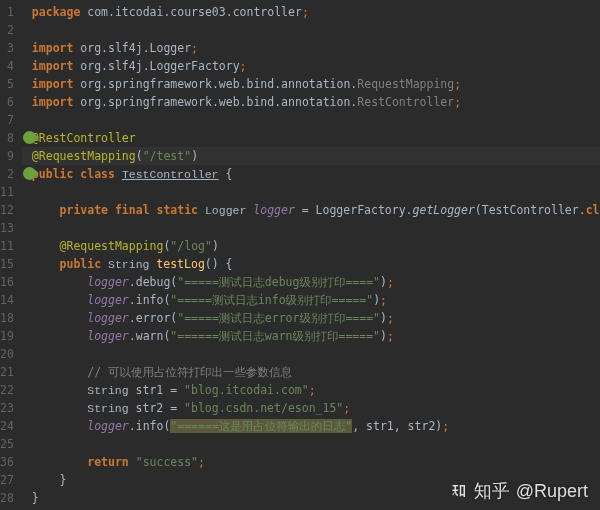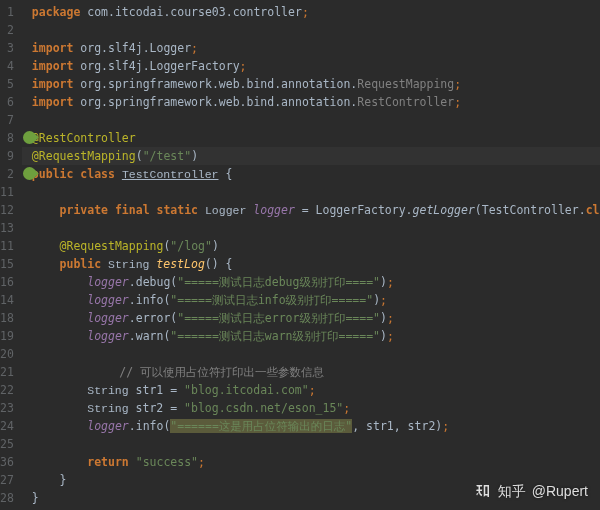--- a/index.html
+++ b/index.html
@@ -14,26 +14,26 @@
   .hl-row { background:#323232; margin-left:-10px; padding-left:10px; width:600px; }
   .kw { color:#cc7832;font-weight:bold; }
   .pkg { color:#a9b7c6; }
   .imp-gray { color:#808080; }
   .ann { color:#bbb529; }
   .str { color:#6a8759; }
   .str-hl { color:#6a8759; background:#5b5b3b; }
   .cls { color:#a9b7c6;font-family:Liberation Mono, monospace; }
   .cls-u { text-decoration:underline; }
   .log-var { color:#9876aa; font-style:italic; }
-  .method { color:#ffc66d;font-style:italic; }
+  .method { color:#ffc66d; }
   .static-m { color:#a9b7c6; font-style:italic; }
-  .comment { color:#808080;margin-left:32px; }
+  .comment { color:#808080; }
   .paren { color:#a9b7c6; }
   .semi { color:#cc7832; }
-  .watermark { position:absolute; right:12px; bottom:10px; color:rgba(255,255,255,.85); font-family:"PingFang SC","Microsoft YaHei",sans-serif; font-size:14px; display:flex; align-items:center; gap:6px; text-shadow:0 0 3px rgba(0,0,0,.6); }
+  .watermark { position:absolute; right:12px; bottom:10px; color:rgba(255,255,255,.85); font-family:"PingFang SC","Microsoft YaHei",sans-serif; font-size:18px; display:flex; align-items:center; gap:6px; text-shadow:0 0 3px rgba(0,0,0,.6); }
   .zhihu-logo { width:18px; height:18px; fill:rgba(255,255,255,.85); }
 </style>
 </head>
 <body>
 
 <div class="editor">
   <div class="gutter" id="gutter">
       <div class="ln">1</div>
       <div class="ln">2</div>
       <div class="ln">3</div>

